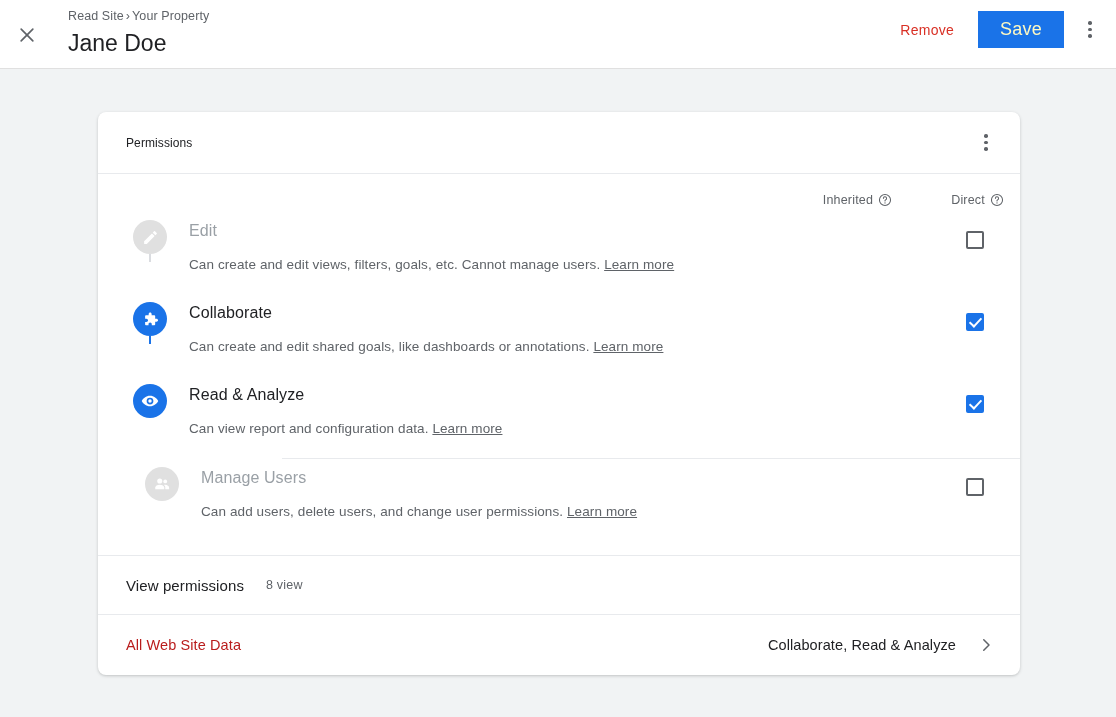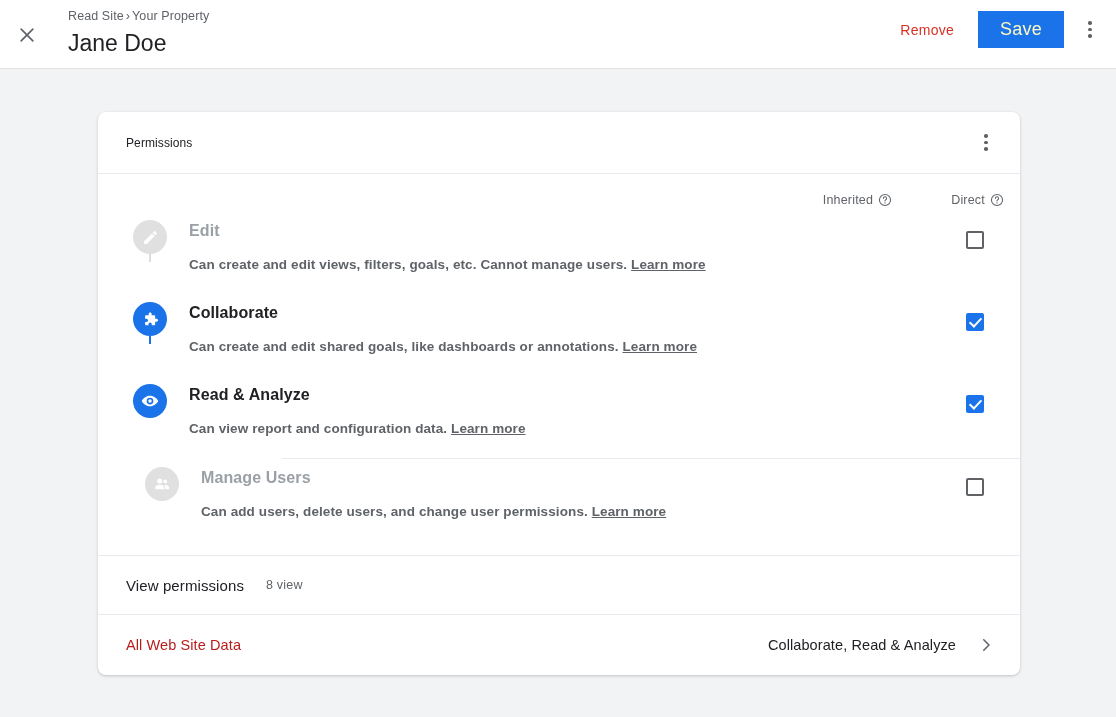--- a/index.html
+++ b/index.html
@@ -216,21 +216,20 @@
     width: 2px;
     z-index: 1;
     background: #dadce0;
   }
   .connector.on { background: #1a73e8; }
 
   .perm-text {
     flex: 1;
     padding-left: 15px;
     padding-top: 7px;
-    font-weight: bold;
   }
   .perm-name {
     font-size: 16px;
     color: #202124;
     letter-spacing: .1px;
     line-height: 24px;
   }
   .perm-name.dim { color: #9aa0a6; }
   .perm-desc {
     font-size: 13.5px;

